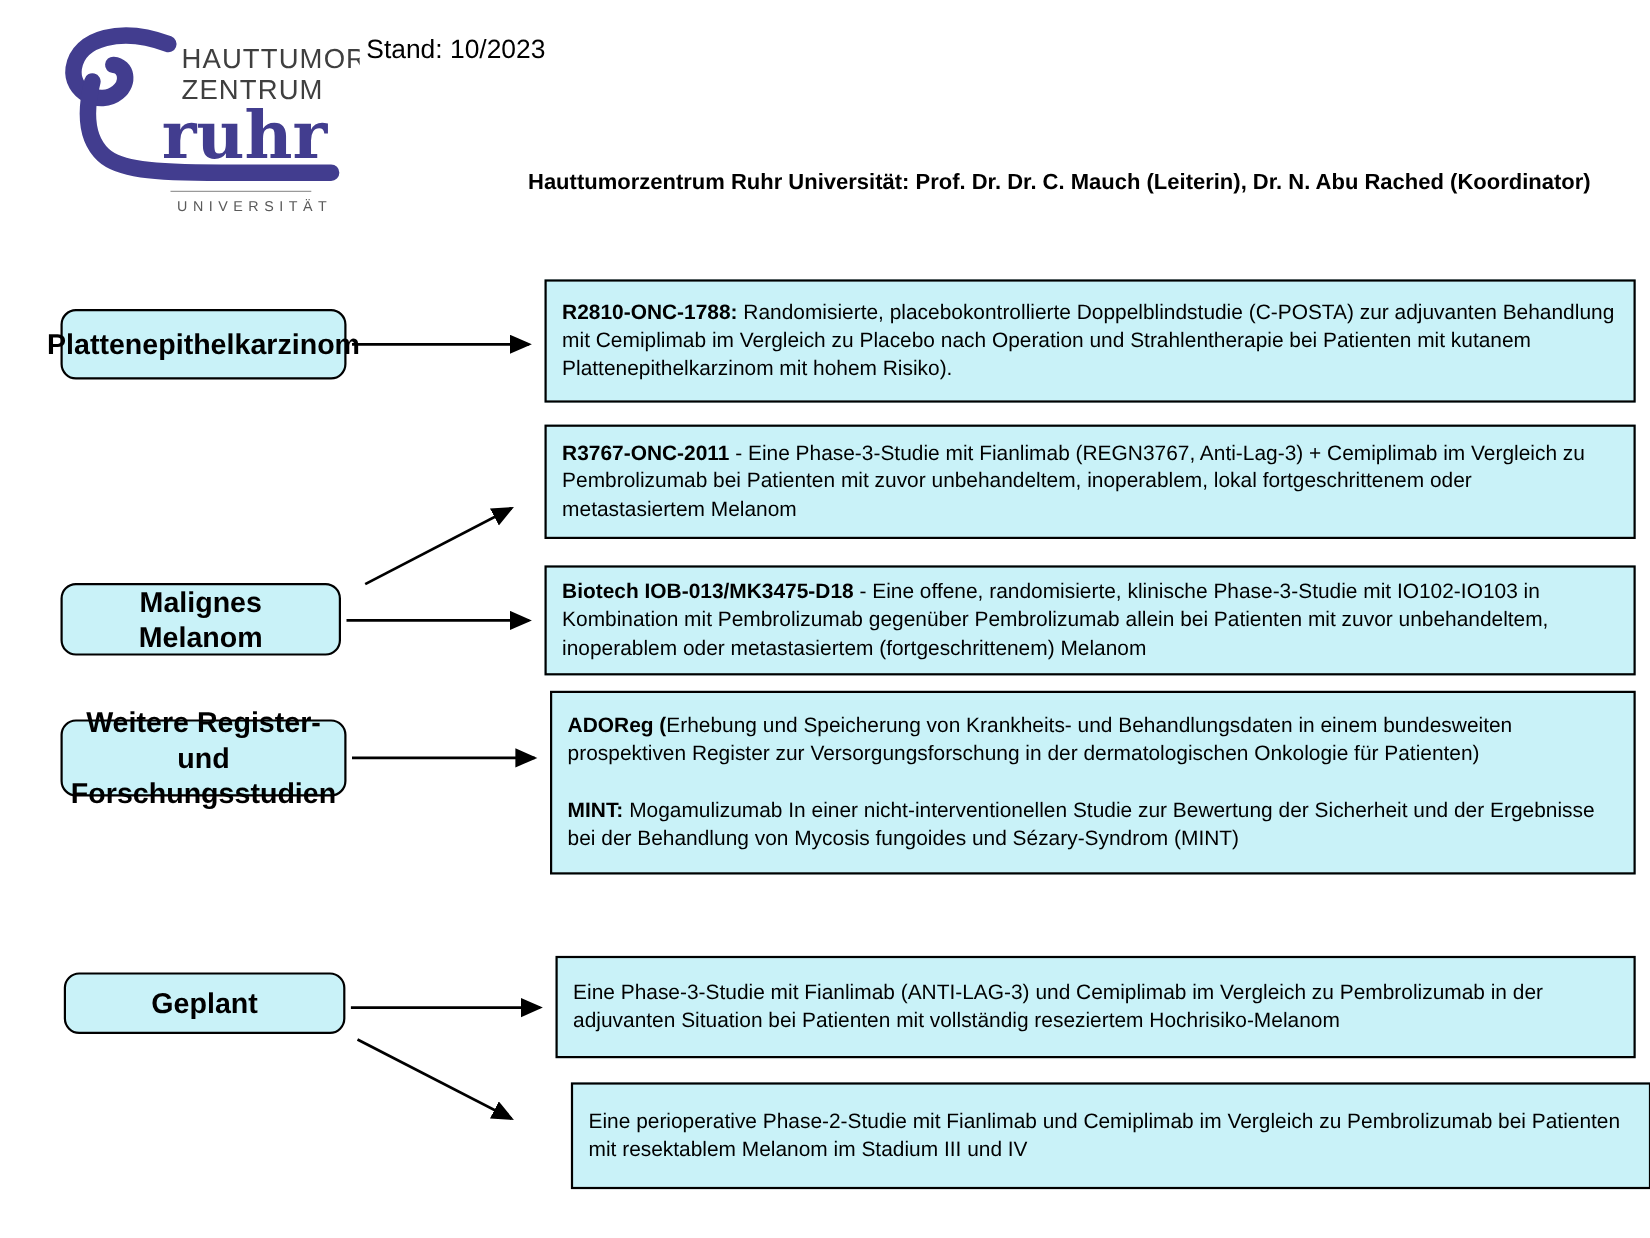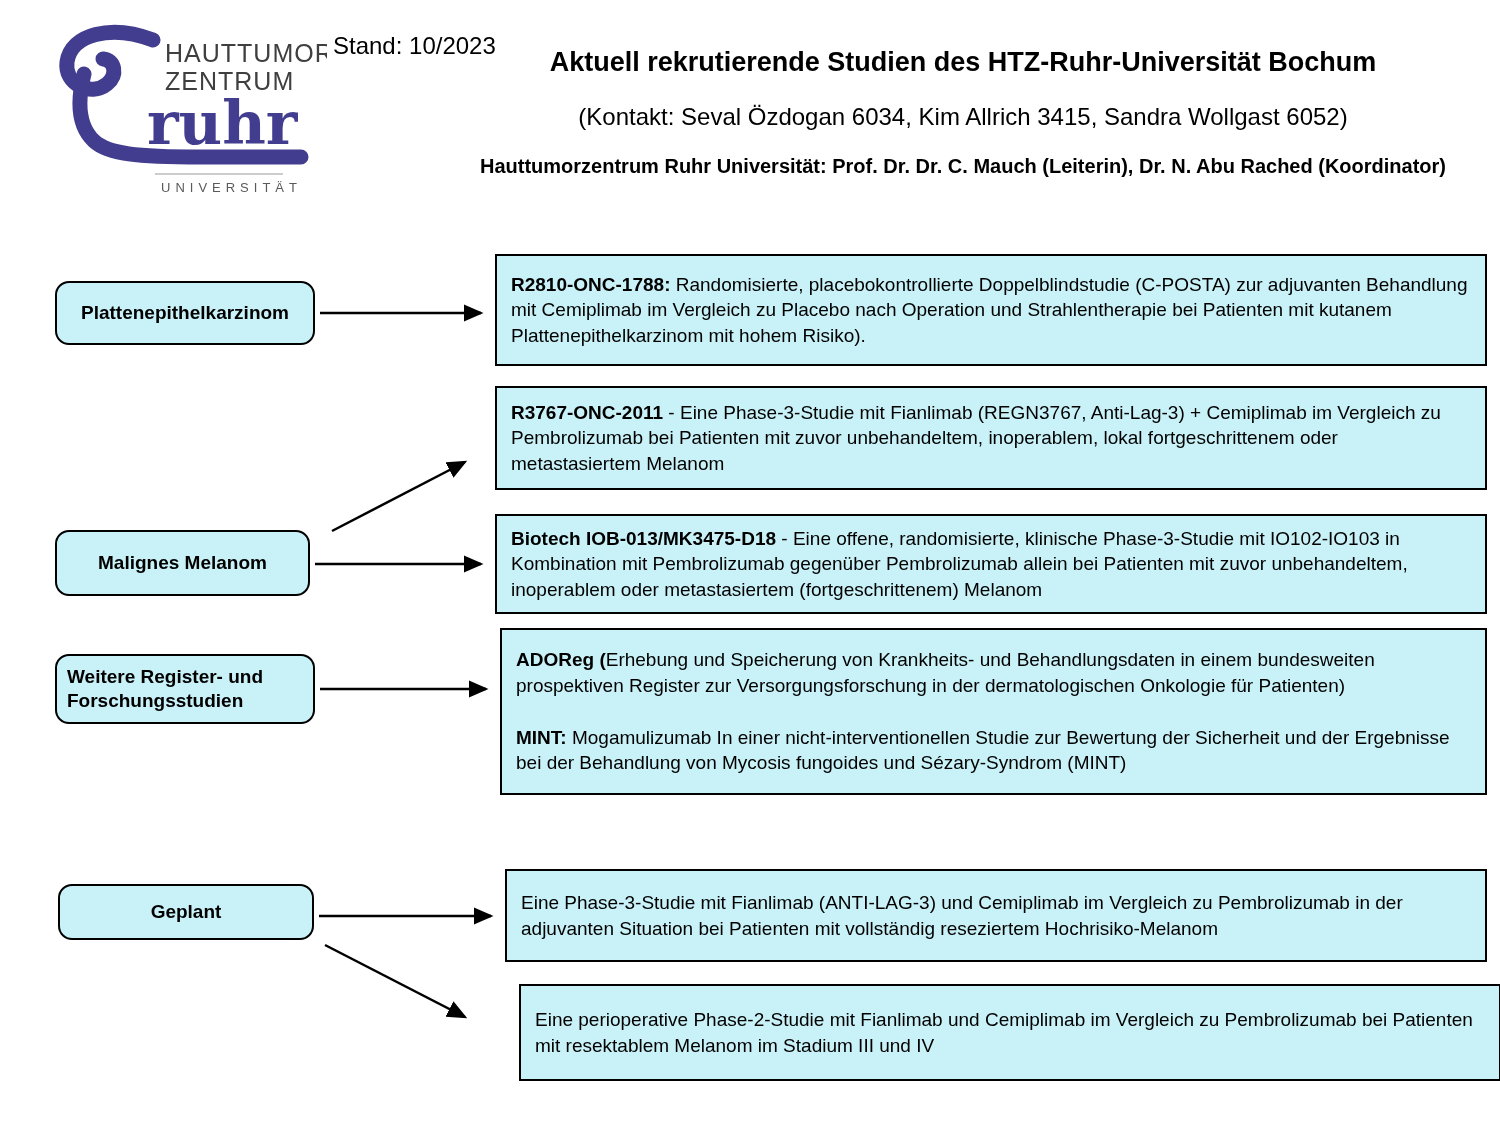--- a/index.html
+++ b/index.html
@@ -38,22 +38,22 @@
   .logo svg { display: block; }
 
   
   .cat-box {
     position: absolute;
     background: var(--box-fill, #c9f2f8);
     border: 2px solid #000;
     border-radius: 14px;
     box-sizing: border-box;
     display: flex; align-items: center; justify-content: center;
-    text-align: left;
-    font-weight: bold; font-size: 19px; line-height: 1.25;
+    text-align: center;
+    font-weight: bold; font-size: 26px; line-height: 1.25;
     padding: 4px 10px;
   }
   .cat1 { left: 22px;  top: 281px; width: 260px; height: 64px; }
   .cat2 { left: 22px;  top: 530px; width: 255px; height: 66px; }
   .cat3 { left: 22px;  top: 654px; width: 260px; height: 70px; }
   .cat4 { left: 25px;  top: 884px; width: 256px; height: 56px; }
 
   
   .study-box {
     position: absolute;
@@ -95,22 +95,20 @@
       </g>
       <text x="114" y="42" font-size="25" fill="#3f3f3f" letter-spacing="1" font-family="Liberation Sans, sans-serif">HAUTTUMOR</text>
       <text x="114" y="70" font-size="25" fill="#3f3f3f" letter-spacing="1" font-family="Liberation Sans, sans-serif">ZENTRUM</text>
       <text x="96" y="124" font-size="60" font-weight="bold" fill="var(--logo-purple, #423d8f)" font-family="DejaVu Serif, serif">ruhr</text>
       <line x1="104" y1="154" x2="232" y2="154" stroke="#9a9a9a" stroke-width="1"></line>
       <text x="110" y="172" font-size="13" fill="#5a5a5a" letter-spacing="5" font-family="Liberation Sans, sans-serif">UNIVERSITÄT</text>
     </svg>
   </div>
 
   <div class="stand">Stand: 10/2023</div>
-  <div class="title">Aktuell rekrutierende Studien des HTZ-Ruhr-Universität Bochum</div>
-  <div class="contact">(Kontakt: Seval Özdogan 6034, Kim Allrich 3415, Sandra Wollgast 6052)</div>
   <div class="team">Hauttumorzentrum Ruhr Universität: Prof. Dr. Dr. C. Mauch (Leiterin), Dr. N. Abu Rached (Koordinator)</div>
 
   <svg class="arrows">
     <defs>
       <marker id="ah" markerWidth="10" markerHeight="8" refX="7" refY="3.5" orient="auto" markerUnits="strokeWidth">
         <path d="M0,0 L8,3.5 L0,7 z"></path>
       </marker>
     </defs>
     <line x1="287" y1="313" x2="448" y2="313" marker-end="url(#ah)"></line>
     <line x1="299" y1="531" x2="432" y2="462" marker-end="url(#ah)"></line>

